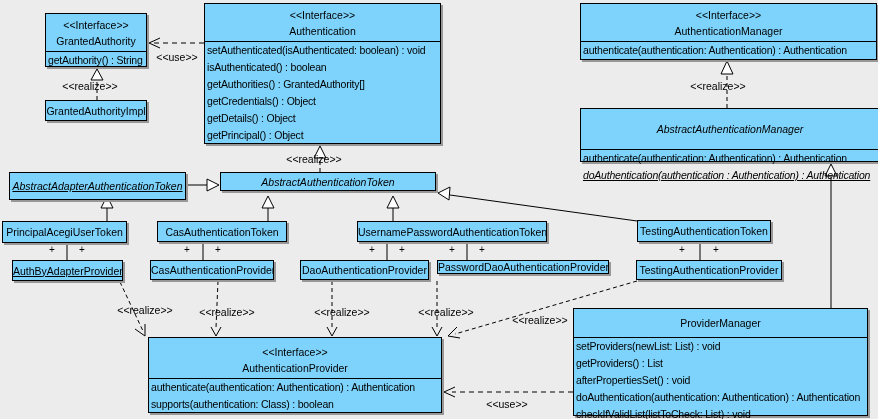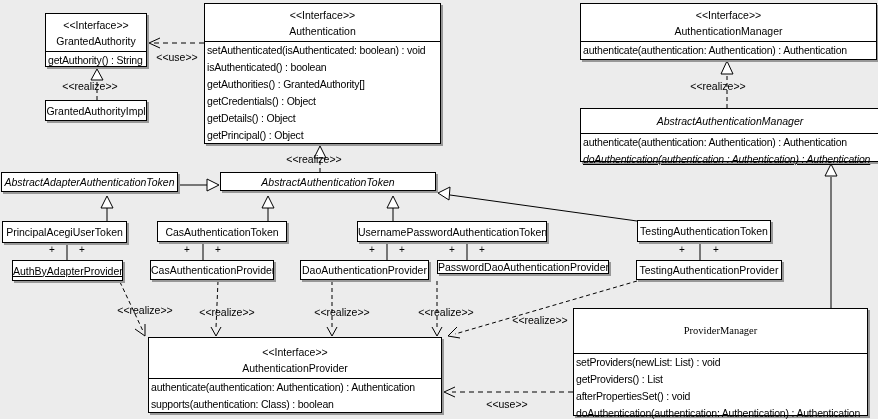--- a/index.html
+++ b/index.html
@@ -6,21 +6,21 @@
   body{
     width:878px;height:419px;overflow:hidden;
     background:#ececec;
     font-family:"Liberation Sans", sans-serif;
     font-size:10.5px;color:#000;
     position:relative;
   }
   #canvas{position:absolute;left:0;top:0;width:878px;height:419px;}
   #wires{position:absolute;left:0;top:0;width:878px;height:419px;}
   .box{
-    position:absolute;background:#ffffff;border:1px solid #000;
+    position:absolute;background:#7dd3fc;border:1px solid #000;
     box-shadow:2px 2px 0 #989898;box-sizing:border-box;
   }
   .head{text-align:center;}
   .stereo{line-height:16px;white-space:nowrap;overflow:hidden;}
   .cname{line-height:16px;white-space:nowrap;overflow:hidden;text-align:center;}
   .nbox{display:flex;align-items:center;justify-content:center;}
   .nbox .cname{width:100%;}
   .methods{border-top:1px solid #000;}
   .m{line-height:17px;padding:0 3px 0 2px;white-space:nowrap;overflow:hidden;letter-spacing:-0.2px;}
   .m.ovf{overflow:visible;}
@@ -166,30 +166,30 @@
     <div class="head pad-head">
       <div class="stereo">&lt;&lt;Interface&gt;&gt;</div>
       <div class="cname">AuthenticationManager</div>
     </div>
     <div class="methods">
       <div class="m">authenticate(authentication: Authentication) : Authentication</div>
     </div>
   </div>
 
   <div class="box" style="left:580px;top:108px;width:300px;height:54px;">
-    <div class="head" style="padding:4px;">
+    <div class="head" style="padding:12px;">
       <div class="cname abstract-name">AbstractAuthenticationManager</div>
     </div>
     <div class="methods">
       <div class="m">authenticate(authentication: Authentication) : Authentication</div>
       <div class="m ovf abstract-method">doAuthentication(authentication : Authentication) : Authentication</div>
     </div>
   </div>
 
-  <div class="box nbox" style="left:1px;top:172px;width:177px;height:20px;">
+  <div class="box nbox" style="left:9px;top:172px;width:177px;height:28px;text-decoration:underline;">
     <div class="cname abstract-name">AbstractAdapterAuthenticationToken</div>
   </div>
 
   <div class="box nbox" style="left:220px;top:172px;width:216px;height:19px;">
     <div class="cname abstract-name">AbstractAuthenticationToken</div>
   </div>
 
   <div class="box nbox" style="left:2px;top:221px;width:125px;height:22px;">
     <div class="cname">PrincipalAcegiUserToken</div>
   </div>
@@ -231,21 +231,21 @@
       <div class="stereo">&lt;&lt;Interface&gt;&gt;</div>
       <div class="cname">AuthenticationProvider</div>
     </div>
     <div class="methods">
       <div class="m">authenticate(authentication: Authentication) : Authentication</div>
       <div class="m">supports(authentication: Class) : boolean</div>
     </div>
   </div>
 
   <div class="box" style="left:573px;top:308px;width:295px;height:108px;">
-    <div class="head" style="padding:14px;font-family:Liberation Serif, serif;">
+    <div class="head" style="padding:6px;">
       <div class="cname">ProviderManager</div>
     </div>
     <div class="methods">
       <div class="m">setProviders(newList: List) : void</div>
       <div class="m">getProviders() : List</div>
       <div class="m">afterPropertiesSet() : void</div>
       <div class="m ovf">doAuthentication(authentication: Authentication) : Authentication</div>
       <div class="m">checkIfValidList(listToCheck: List) : void</div>
     </div>
   </div>

